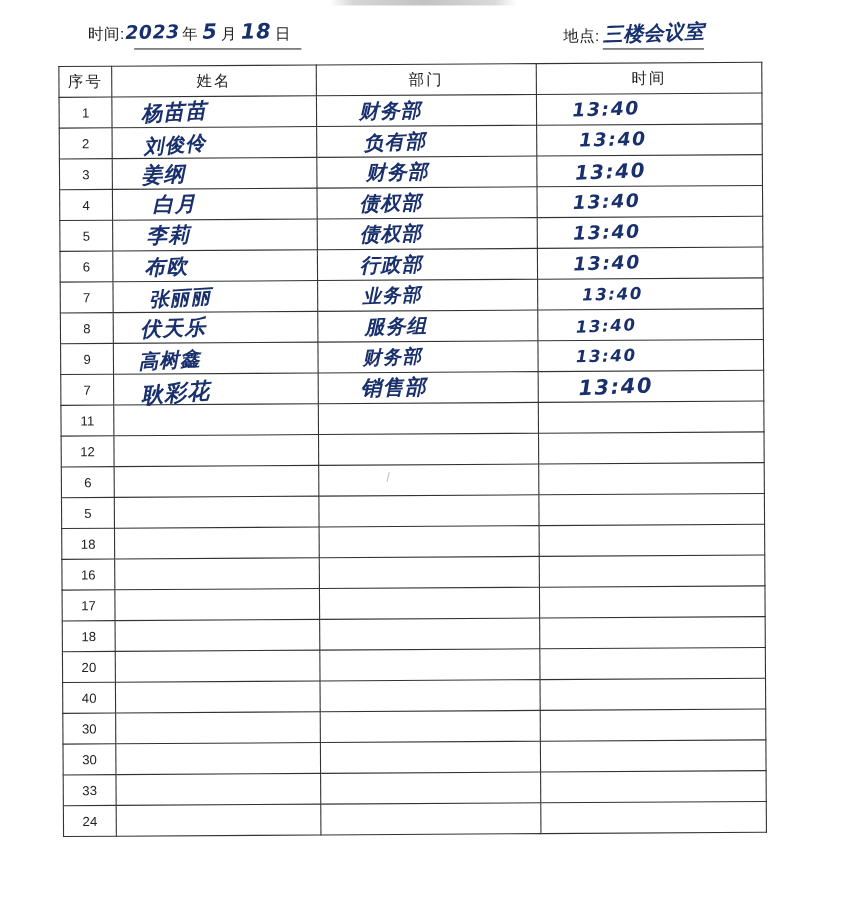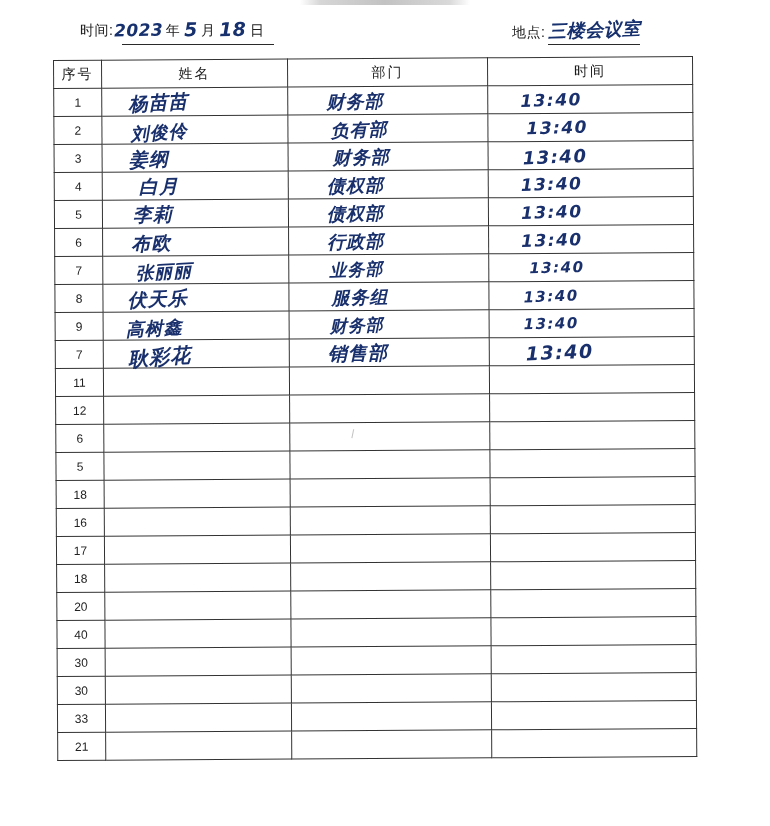--- a/index.html
+++ b/index.html
@@ -514,21 +514,21 @@
             <span class="cell-hand"></span>
           </td>
           <td class="dept">
             <span class="cell-hand"></span>
           </td>
           <td class="time">
             <span class="cell-hand"></span>
           </td>
         </tr>
         <tr>
-          <td class="no">21</td>
+          <td class="no">24</td>
           <td class="name">
             <span class="cell-hand"></span>
           </td>
           <td class="dept">
             <span class="cell-hand"></span>
           </td>
           <td class="time">
             <span class="cell-hand"></span>
           </td>
         </tr>

